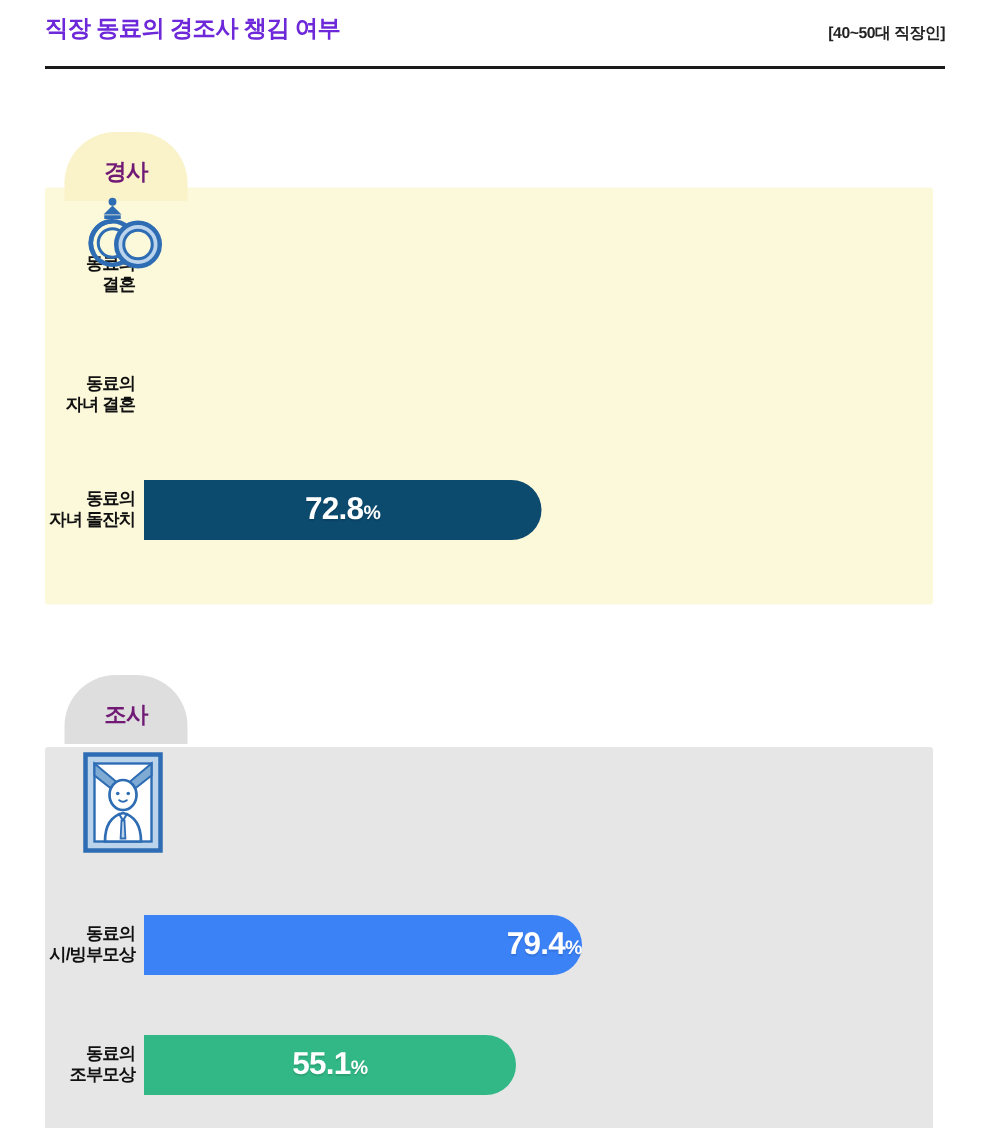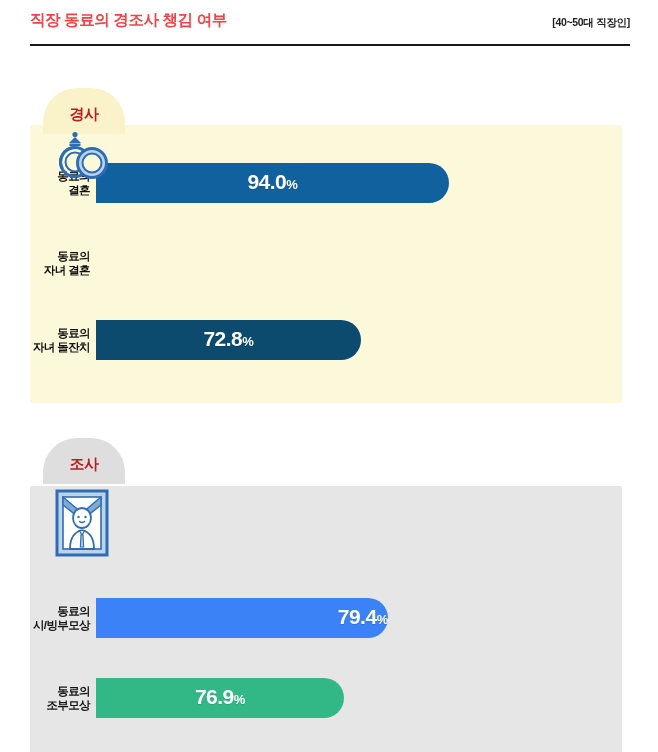--- a/index.html
+++ b/index.html
@@ -26,21 +26,21 @@
     border-bottom: 2px solid #1a1a1a;
     display: flex;
     align-items: flex-start;
     justify-content: space-between;
   }
   .header-title {
     font-size: 15.5px;
     font-weight: bold;
     letter-spacing: -0.4px;
     line-height: 20px;
-    color: #ef4444;
+    color: #6d28d9;
   }
   .header-note {
     font-size: 10.5px;
     font-weight: bold;
     letter-spacing: -0.3px;
     line-height: 20px;
     color: #222222;
     padding-top: 2px;
   }
 
@@ -64,21 +64,21 @@
     border-radius: 34px 34px 0 0;
     z-index: 2;
     display: flex;
     align-items: center;
     justify-content: center;
   }
   .section-tab-label {
     font-size: 15px;
     font-weight: bold;
     letter-spacing: -0.5px;
-    color: #b91c1c;
+    color: #701a75;
     padding-top: 6px;
   }
   .section-icon {
     position: absolute;
     z-index: 3;
   }
 
   
   .bars {
     position: absolute;
@@ -159,45 +159,40 @@
       <path d="M17 15 L23 9 L29 15 Z" fill="#2E6DB4"></path>
       <path d="M17.5 15.5 L28.5 15.5 L28.5 18 L17.5 18 Z" fill="#2E6DB4"></path>
       <circle cx="23" cy="6.5" r="2.6" fill="#2E6DB4"></circle>
     </svg>
   </div>
 
   <div class="bars">
     <div class="bar-row" style="top:163px;">
       <div class="bar-label">동료의
 결혼</div>
-      <div class="bar-track">
-        <div class="bar-fill" style="width:353px;background:#10619E;">
-          <span class="bar-value"><span>94.0</span><span class="pct">%</span></span>
-        </div>
-      </div>
     </div>
 
     <div class="bar-row" style="top:243px;">
       <div class="bar-label">동료의
 자녀 결혼</div>
     </div>
 
     <div class="bar-row" style="top:320px;">
       <div class="bar-label">동료의
 자녀 돌잔치</div>
       <div class="bar-track">
         <div class="bar-fill" style="width:265px;background:#0c4a6e;">
           <span class="bar-value"><span>72.8</span><span class="pct">%</span></span>
         </div>
       </div>
     </div>
   </div>
 </div>
 
-<div class="section" style="top:4px;height:664px;">
+<div class="section" style="top:16px;height:664px;">
 
   <div class="section-panel" style="top:482px;height:270px;background:#E6E6E6;"></div>
 
   <div class="section-tab" style="top:434px;background:#DEDEDE;">
     <span class="section-tab-label">조사</span>
   </div>
 
   <div class="section-icon" style="left:55px;top:485px;width:54px;height:68px;">
     <svg width="54" height="68" viewBox="0 0 54 68">
 
@@ -231,18 +226,18 @@
           <span class="bar-value"><span>79.4</span><span class="pct">%</span></span>
         </div>
       </div>
     </div>
 
     <div class="bar-row" style="top:674px;">
       <div class="bar-label">동료의
 조부모상</div>
       <div class="bar-track">
         <div class="bar-fill" style="width:248px;background:#32B886;">
-          <span class="bar-value"><span>76.9</span><span class="pct">%</span></span>
+          <span class="bar-value"><span>55.1</span><span class="pct">%</span></span>
         </div>
       </div>
     </div>
   </div>
 </div>
 
 </body></html>

